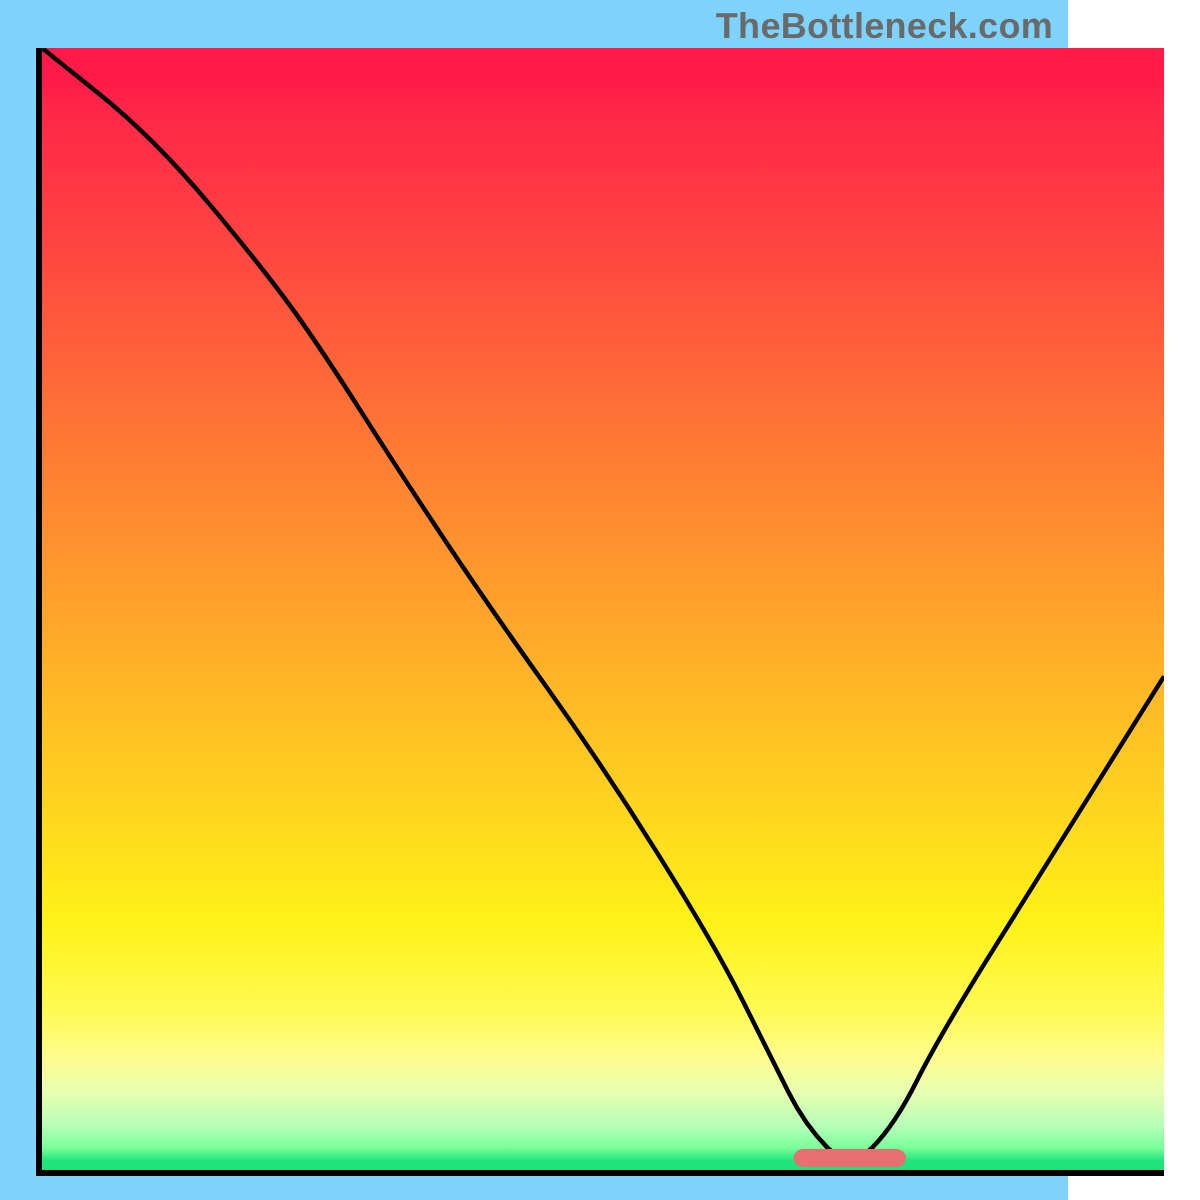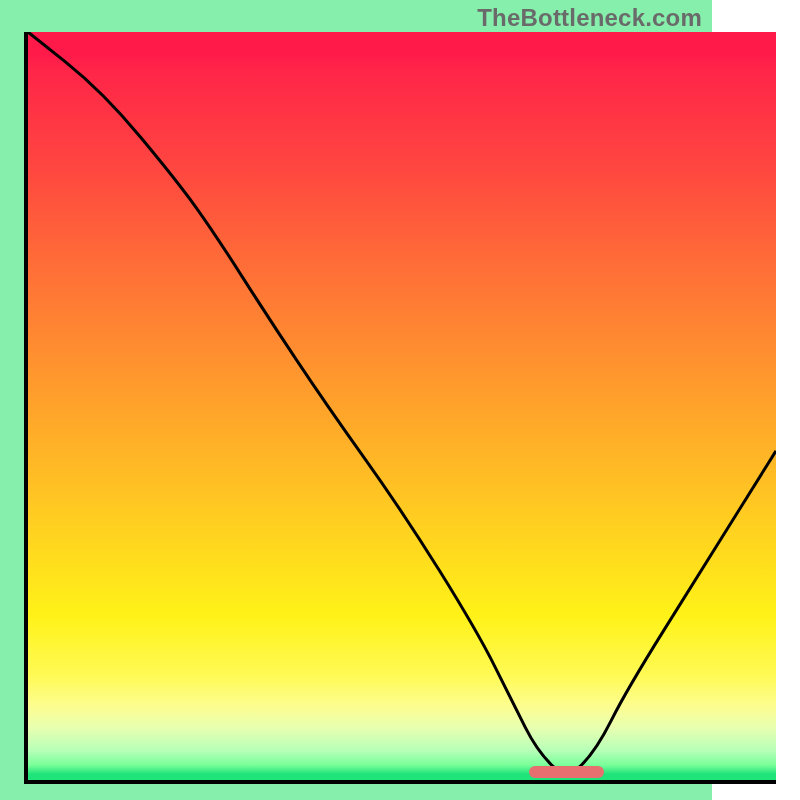--- a/index.html
+++ b/index.html
@@ -1,21 +1,21 @@
 <!DOCTYPE html>
 <html><head>
 <meta charset="utf-8">
 <style>
   * { margin: 0; padding: 0; box-sizing: border-box; }
   html, body { width: 800px; height: 800px; overflow: hidden; }
   .container {
     position: relative;
     width: 712px;
     height: 800px;
-    background: #86efac;
+    background: #7dd3fc;
   }
   .watermark {
     position: absolute;
     top: 4px;
     right: 10px;
     font-family: Arial, sans-serif;
     font-size: 24px;
     font-weight: bold;
     color: #6a6a6a;
     letter-spacing: 0.2px;

